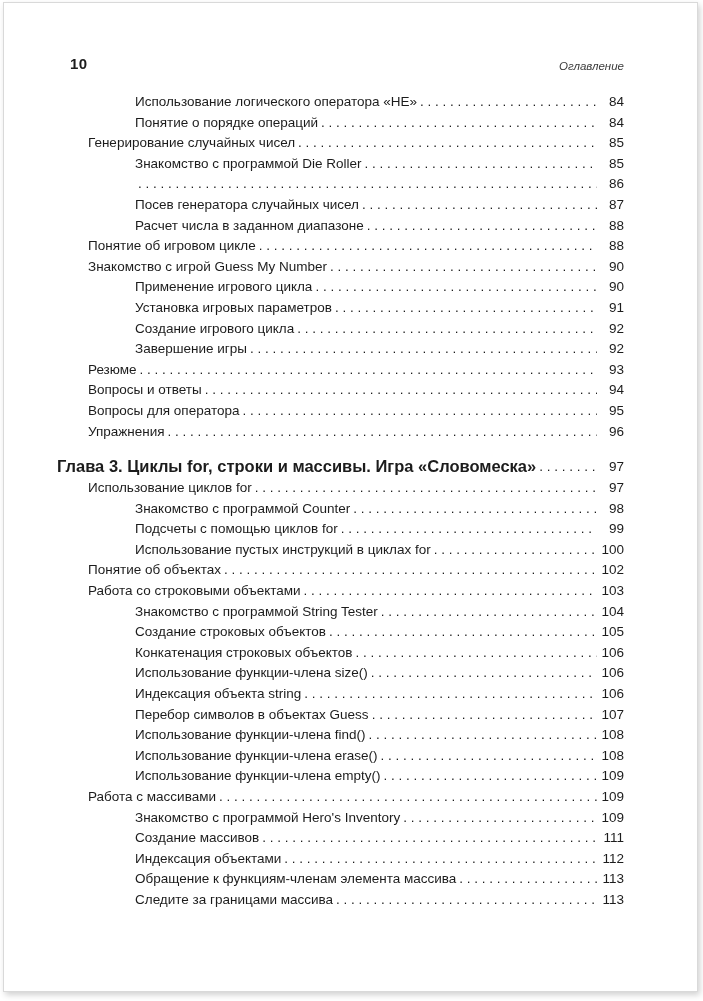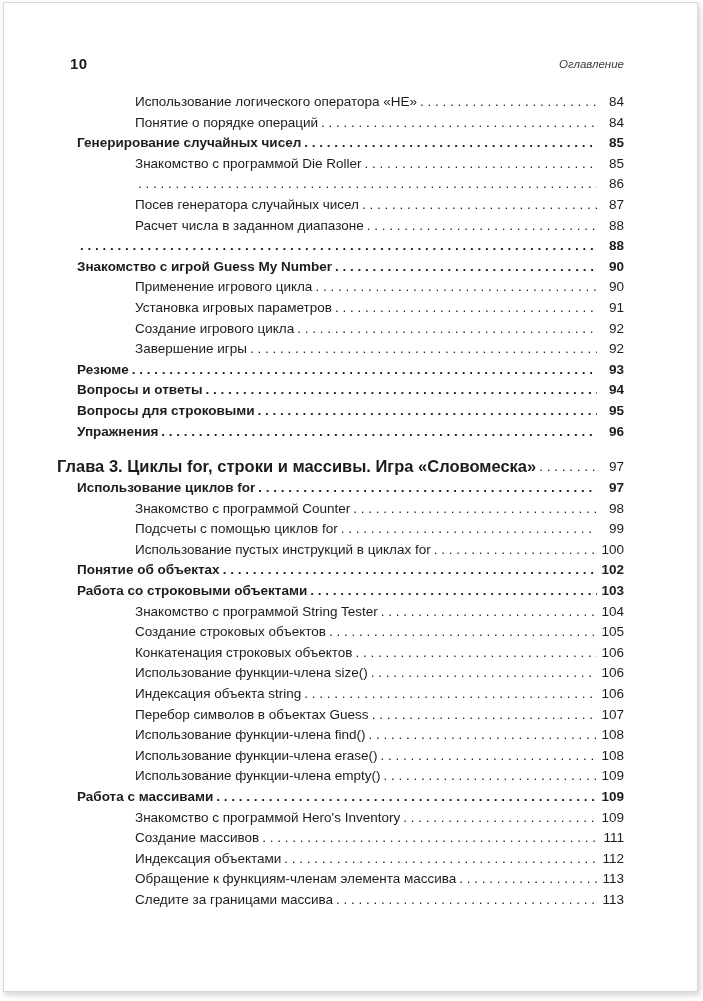--- a/index.html
+++ b/index.html
@@ -17,21 +17,21 @@
     height: 990px;
     margin: 2px 0 0 3px;
     background: #ffffff;
     border: 1px solid #d9d9d9;
     box-shadow: 2px 3px 6px rgba(0,0,0,0.18);
     padding: 52px 73px 0 66px;
   }
   .page-header {
     display: flex;
     justify-content: space-between;
-    align-items: center;
+    align-items: flex-end;
     margin-bottom: 20px;
   }
   .folio { font-size: 15px; font-weight: 700; letter-spacing: 0.3px; }
   .running-title { font-size: 11.5px; color: #3a3a3a; font-style: italic; }
 
   .toc-list { width: 100%; }
   .toc-row {
     display: flex;
     align-items: flex-start;
     font-size: 13.5px;
@@ -44,21 +44,21 @@
     white-space: nowrap;
     margin-left: 3px;
     margin-right: 3px;
     min-width: 10px;
   }
   .leader::after {
     content: ". . . . . . . . . . . . . . . . . . . . . . . . . . . . . . . . . . . . . . . . . . . . . . . . . . . . . . . . . . . . . . . . . . . . . . . . . . . . . . . . . . . . . . . . . . . . . . . . . . . . . . . . . . . .";
   }
   .pagenum { white-space: nowrap; min-width: 24px; text-align: right; }
 
-  .level-1 { margin-left: 7px; font-weight: bold; }
+  .level-1 { margin-left: 18px; }
   .level-2 { margin-left: 65px; }
   .chapter {
     margin-left: -13px;
     margin-top: 13px;
     font-weight: 700;
     font-size: 16.5px;
     line-height: 23px;
   }
   .chapter .leader, .chapter .pagenum { font-weight: 400; font-size: 13.5px; }
 </style>
@@ -107,20 +107,21 @@
     <span class="pagenum">87</span>
   </div>
 
   <div class="toc-row level-2">
     <span class="title">Расчет числа в заданном диапазоне</span>
     <span class="leader"></span>
     <span class="pagenum">88</span>
   </div>
 
   <div class="toc-row level-1">
+    <span class="title">Понятие об игровом цикле</span>
     <span class="leader"></span>
     <span class="pagenum">88</span>
   </div>
 
   <div class="toc-row level-1">
     <span class="title">Знакомство с игрой Guess My Number</span>
     <span class="leader"></span>
     <span class="pagenum">90</span>
   </div>
 
@@ -154,21 +155,21 @@
     <span class="pagenum">93</span>
   </div>
 
   <div class="toc-row level-1">
     <span class="title">Вопросы и ответы</span>
     <span class="leader"></span>
     <span class="pagenum">94</span>
   </div>
 
   <div class="toc-row level-1">
-    <span class="title">Вопросы для строковыми</span>
+    <span class="title">Вопросы для оператора</span>
     <span class="leader"></span>
     <span class="pagenum">95</span>
   </div>
 
   <div class="toc-row level-1">
     <span class="title">Упражнения</span>
     <span class="leader"></span>
     <span class="pagenum">96</span>
   </div>
 

